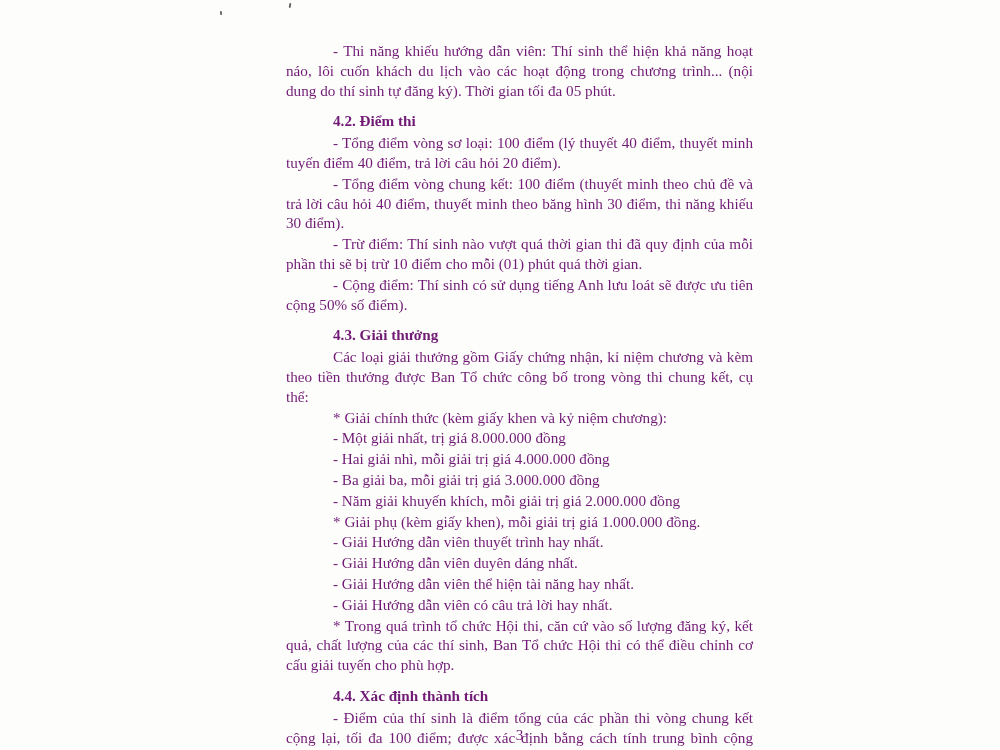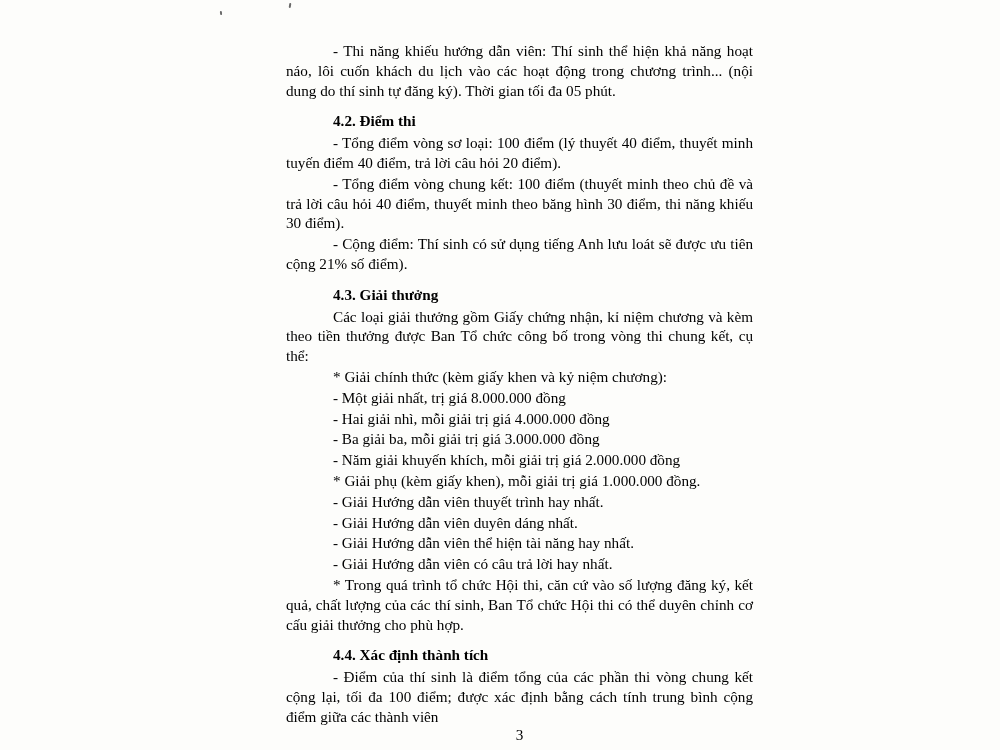--- a/index.html
+++ b/index.html
@@ -9,21 +9,21 @@
     height: 750px;
     background: #fdfdfb;
     overflow: hidden;
   }
   .page {
     position: relative;
     width: 1000px;
     height: 674px;
     background: #fdfdfb;
     font-family: "Liberation Serif", "DejaVu Serif", serif;
-    color: #000000;
+    color: #701a75;
   }
   .text-block {
     position: absolute;
     left: 286px;
     top: 41px;
     width: 467px;
     font-size: 15.2px;
     line-height: 19.8px;
     text-align: justify;
   }
@@ -61,33 +61,34 @@
 <div class="page">
 
   <span class="speck speck-1"></span>
   <span class="speck speck-2"></span>
 
   <div class="text-block">
     <p>- Thi năng khiếu hướng dẫn viên: Thí sinh thể hiện khả năng hoạt náo, lôi cuốn khách du lịch vào các hoạt động trong chương trình... (nội dung do thí sinh tự đăng ký). Thời gian tối đa 05 phút.</p>
     <p class="heading">4.2. Điểm thi</p>
     <p>- Tổng điểm vòng sơ loại: 100 điểm (lý thuyết 40 điểm, thuyết minh tuyến điểm 40 điểm, trả lời câu hỏi 20 điểm).</p>
     <p>- Tổng điểm vòng chung kết: 100 điểm (thuyết minh theo chủ đề và trả lời câu hỏi 40 điểm, thuyết minh theo băng hình 30 điểm, thi năng khiếu 30 điểm).</p>
-    <p>- Cộng điểm: Thí sinh có sử dụng tiếng Anh lưu loát sẽ được ưu tiên cộng 21% số điểm).</p>
+    <p>- Trừ điểm: Thí sinh nào vượt quá thời gian thi đã quy định của mỗi phần thi sẽ bị trừ 10 điểm cho mỗi (01) phút quá thời gian.</p>
+    <p>- Cộng điểm: Thí sinh có sử dụng tiếng Anh lưu loát sẽ được ưu tiên cộng 50% số điểm).</p>
     <p class="heading">4.3. Giải thưởng</p>
     <p>Các loại giải thưởng gồm Giấy chứng nhận, kỉ niệm chương và kèm theo tiền thưởng được Ban Tổ chức công bố trong vòng thi chung kết, cụ thể:</p>
     <p class="italic">* Giải chính thức (kèm giấy khen và kỷ niệm chương):</p>
     <p>- Một giải nhất, trị giá 8.000.000 đồng</p>
     <p>- Hai giải nhì, mỗi giải trị giá 4.000.000 đồng</p>
     <p>- Ba giải ba, mỗi giải trị giá 3.000.000 đồng</p>
     <p>- Năm giải khuyến khích, mỗi giải trị giá 2.000.000 đồng</p>
     <p class="italic">* Giải phụ (kèm giấy khen), mỗi giải trị giá 1.000.000 đồng.</p>
     <p>- Giải Hướng dẫn viên thuyết trình hay nhất.</p>
     <p>- Giải Hướng dẫn viên duyên dáng nhất.</p>
     <p>- Giải Hướng dẫn viên thể hiện tài năng hay nhất.</p>
     <p>- Giải Hướng dẫn viên có câu trả lời hay nhất.</p>
-    <p class="italic">* Trong quá trình tổ chức Hội thi, căn cứ vào số lượng đăng ký, kết quả, chất lượng của các thí sinh, Ban Tổ chức Hội thi có thể duyên chỉnh cơ cấu giải thưởng cho phù hợp.</p>
+    <p class="italic">* Trong quá trình tổ chức Hội thi, căn cứ vào số lượng đăng ký, kết quả, chất lượng của các thí sinh, Ban Tổ chức Hội thi có thể điều chỉnh cơ cấu giải tuyến cho phù hợp.</p>
     <p class="heading">4.4. Xác định thành tích</p>
     <p>- Điểm của thí sinh là điểm tổng của các phần thi vòng chung kết cộng lại, tối đa 100 điểm; được xác định bằng cách tính trung bình cộng điểm giữa các thành viên</p>
   </div>
 
   <div class="page-footer">3</div>
 
 </div>
 
 </body></html>

